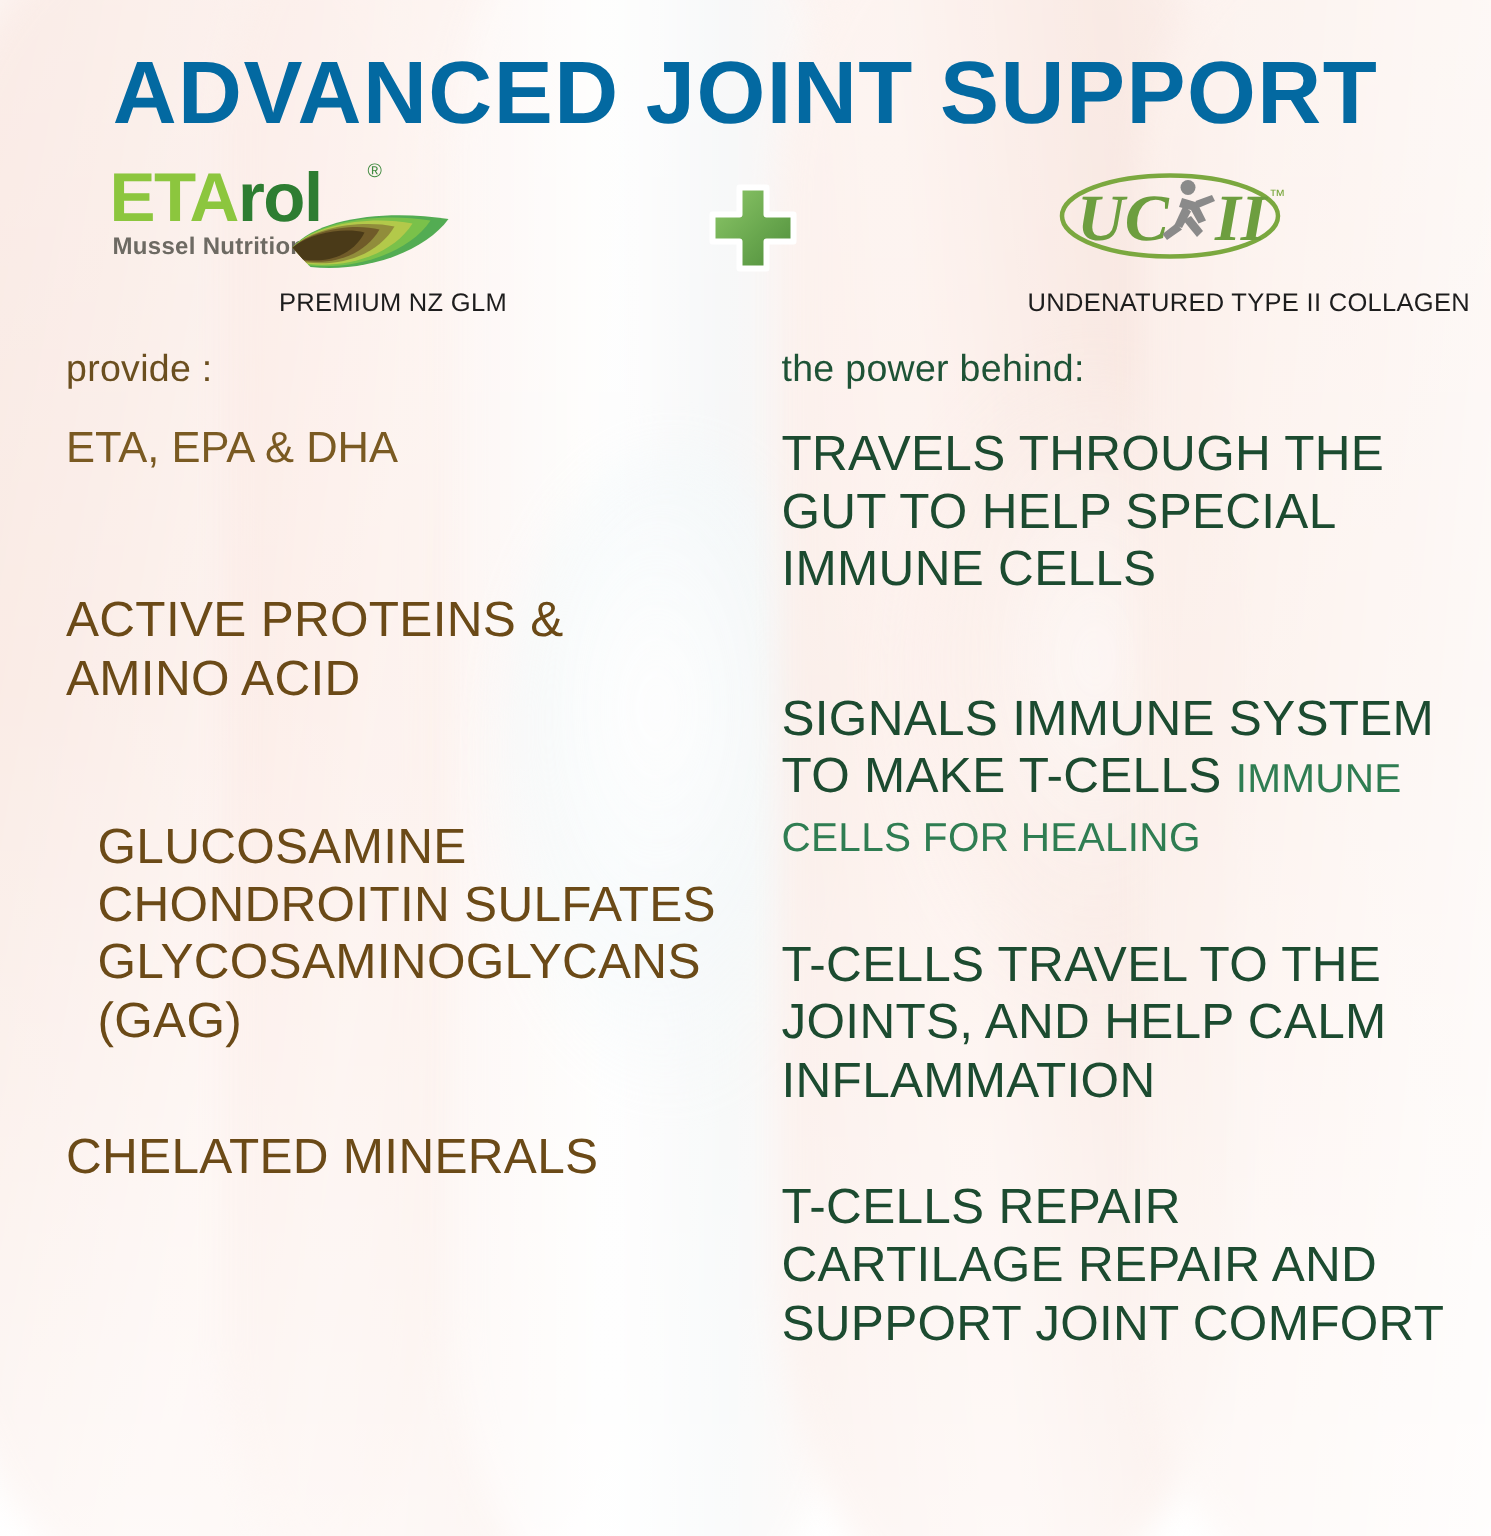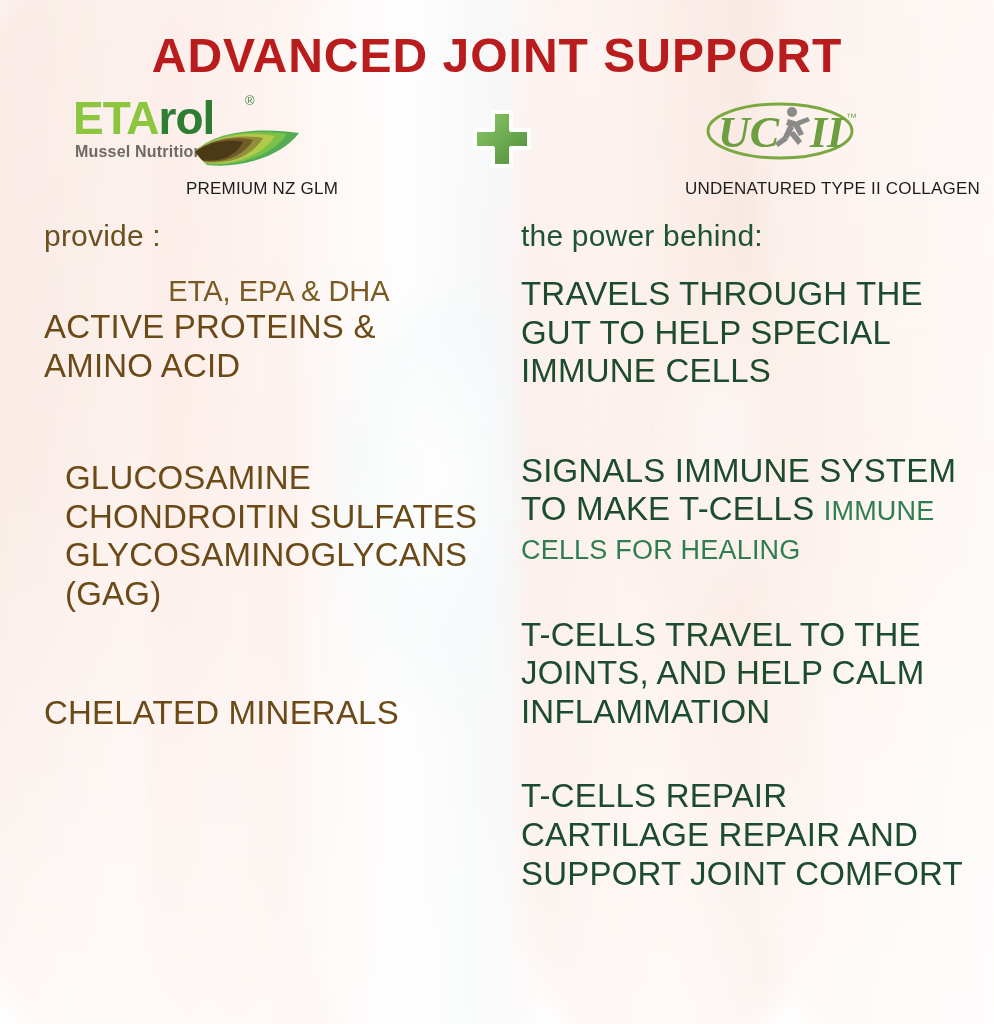--- a/index.html
+++ b/index.html
@@ -64,23 +64,23 @@
   .wash{
     position:absolute; inset:0;
     background:linear-gradient(180deg, rgba(255,255,255,.34) 0%, rgba(255,255,255,.18) 45%, rgba(255,255,255,.55) 100%);
   }
 
   
   #page{ position:relative; z-index:2; width:994px; height:1024px; }
 
   .title{
     text-align:center;
-    color:#b91c1c;
+    color:#0369a1;
     font-weight:bold;
-    font-size:48px;
+    font-size:59px;
     letter-spacing:1px;
     padding-top:28px;
     font-family:"Liberation Sans", sans-serif;
   }
 
   
   .logos{
     position:relative;
     height:126px;
     margin-top:10px;
@@ -124,38 +124,38 @@
   .ucii{ position:relative; height:78px; width:230px; margin:0 auto; }
   .ucii svg{ display:block; margin:0 auto; }
 
   
   .cols{ position:relative; }
   .col{ position:absolute; }
   .col-left{ left:44px; top:0; width:470px; }
   .col-right{ left:521px; top:0; width:458px; }
 
   .lead{
-    font-size:30px;
+    font-size:25px;
     letter-spacing:.2px;
     font-family:"Liberation Sans", sans-serif;
   }
   .lead-brown{ color:#6b4f1f; }
   .lead-green{ color:#1e5336; }
 
   .item{ margin-top:0; }
   .big{
     font-size:33px;
     line-height:1.17;
     letter-spacing:.2px;
     font-family:"Liberation Sans", sans-serif;
   }
   .brown{ color:#6b4a17; }
   .green{ color:#1c4b30; }
   .green-light{ color:#2f7d52; font-size:27px; }
-  .sub-right{ text-align:center; font-size:29px; color:#7a5a22; }
+  .sub-right{ text-align:left; font-size:29px; color:#7a5a22; }
 </style>
 </head>
 <body>
 
 <div id="backdrop">
   <div class="bgbase"></div>
   <div class="leg legL"></div>
   <div class="leg legL2"></div>
   <div class="leg legMid"></div>
   <div class="leg kneeHi"></div>
@@ -229,33 +229,33 @@
 
   <div class="cols">
 
     <div class="col col-left">
       <div class="lead lead-brown">provide :</div>
 
       <div class="item" style="margin-top:22px;">
         <div class="sub-right">ETA, EPA &amp; DHA</div>
       </div>
 
-      <div class="item" style="">
+      <div class="item" style="margin-top:78px;">
         <div class="big brown">ACTIVE PROTEINS &amp;</div>
         <div class="big brown">AMINO ACID</div>
       </div>
 
       <div class="item" style="margin-top:74px;margin-left:21px;">
         <div class="big brown">GLUCOSAMINE</div>
         <div class="big brown">CHONDROITIN SULFATES</div>
         <div class="big brown">GLYCOSAMINOGLYCANS</div>
         <div class="big brown">(GAG)</div>
       </div>
 
-      <div class="item" style="margin-top:80px;">
+      <div class="item" style="margin-top:52px;">
         <div class="big brown"> CHELATED MINERALS</div>
       </div>
     </div>
 
     <div class="col col-right">
       <div class="lead lead-green">the power behind:</div>
 
       <div class="item" style="margin-top:22px;">
         <div class="big green">TRAVELS THROUGH THE</div>
         <div class="big green">GUT TO HELP SPECIAL</div>

